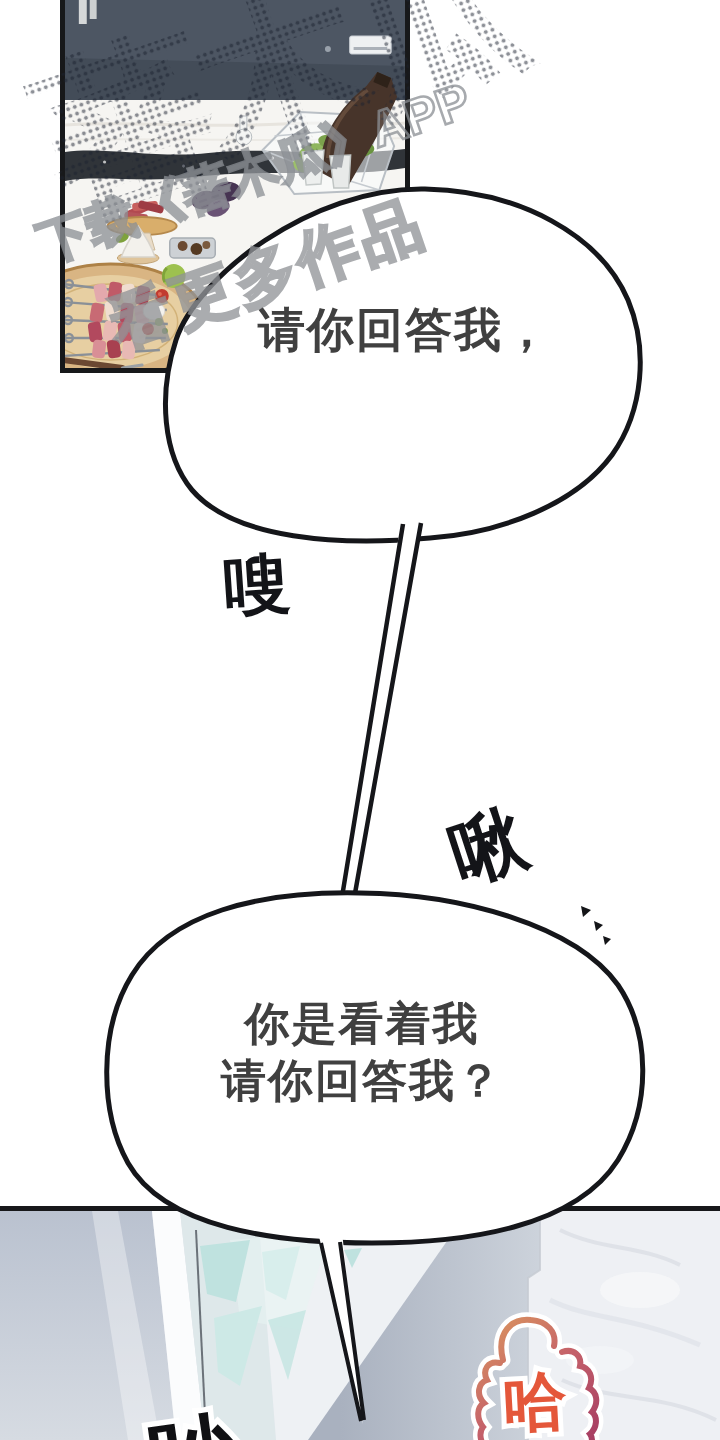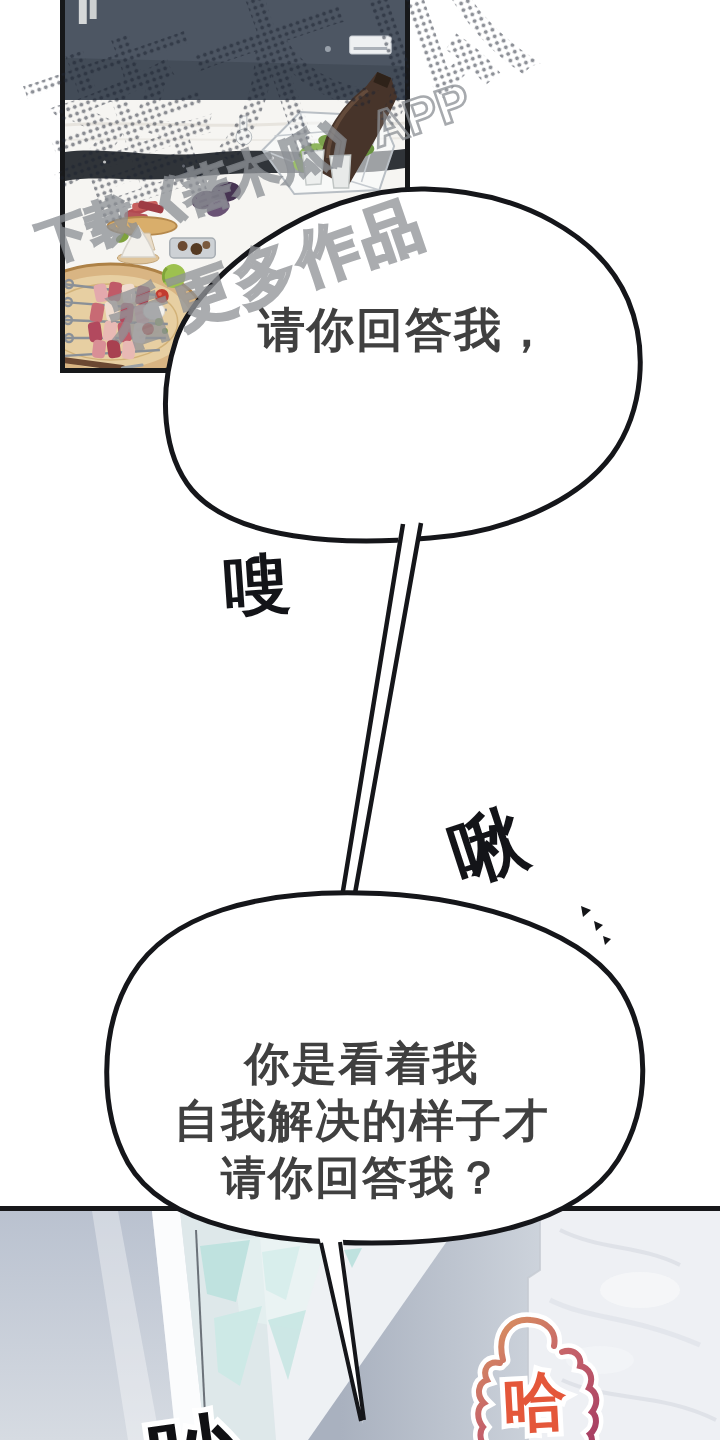--- a/index.html
+++ b/index.html
@@ -7,21 +7,21 @@
         font-family:"Liberation Sans", sans-serif;}
   .panel-top{position:absolute;left:60px;top:0;width:350px;height:373px;
              border:5px solid #17181a;border-top:none;box-sizing:border-box;background:#f6f5f2;z-index:1;}
   .panel-top svg{display:block;width:100%;height:100%;}
   .panel-bottom{position:absolute;left:0;top:1206px;width:720px;height:234px;z-index:1;}
   .panel-bottom svg{display:block;width:100%;height:100%;}
   .overlay{position:absolute;left:0;top:0;width:720px;height:1440px;z-index:5;}
   .wm{position:absolute;left:0;top:0;width:720px;height:540px;z-index:9;pointer-events:none;}
   .btxt{position:absolute;z-index:7;color:#404040;font-weight:700;text-align:center;letter-spacing:2px;}
   .b1{left:160px;top:299px;width:490px;font-size:47px;line-height:62px;}
-  .b2{left:100px;top:1035px;width:524px;font-size:45px;line-height:57px;}
+  .b2{left:100px;top:995px;width:524px;font-size:45px;line-height:57px;}
   .sfx{position:absolute;z-index:7;color:#131418;font-weight:800;}
   .sfx-swoosh{left:224px;top:541px;font-size:66px;transform:rotate(-4deg);}
   .sfx-chirp{left:452px;top:798px;font-size:74px;transform:rotate(-18deg);}
   .cloud-stroke{fill:none;stroke-linecap:round;}
   .svg-sfx{font-family:"Liberation Sans", sans-serif;}
 </style>
 </head>
 <body>
 
 <div class="page">
@@ -212,21 +212,20 @@
     </g>
 
     <text class="svg-sfx" x="198" y="1488" text-anchor="middle" font-size="88" font-weight="800" fill="#101013" stroke="#ffffff" stroke-width="11" paint-order="stroke" transform="rotate(-8 198 1488)">吵</text>
   </svg>
 
   <div class="btxt b1">
     <div>请你回答我，</div>
   </div>
   <div class="btxt b2">
     <div>你是看着我</div>
-    <div>自我解决的样子才</div>
     <div>请你回答我？</div>
   </div>
 
   <div class="sfx sfx-swoosh">嗖</div>
   <div class="sfx sfx-chirp">啾</div>
 
   <svg class="wm" viewBox="0 0 720 540">
     <defs>
       <pattern id="wmdots" width="7" height="7" patternUnits="userSpaceOnUse">
         <circle cx="3.5" cy="3.5" r="2" fill="#1c2230" opacity="0.5"></circle>

